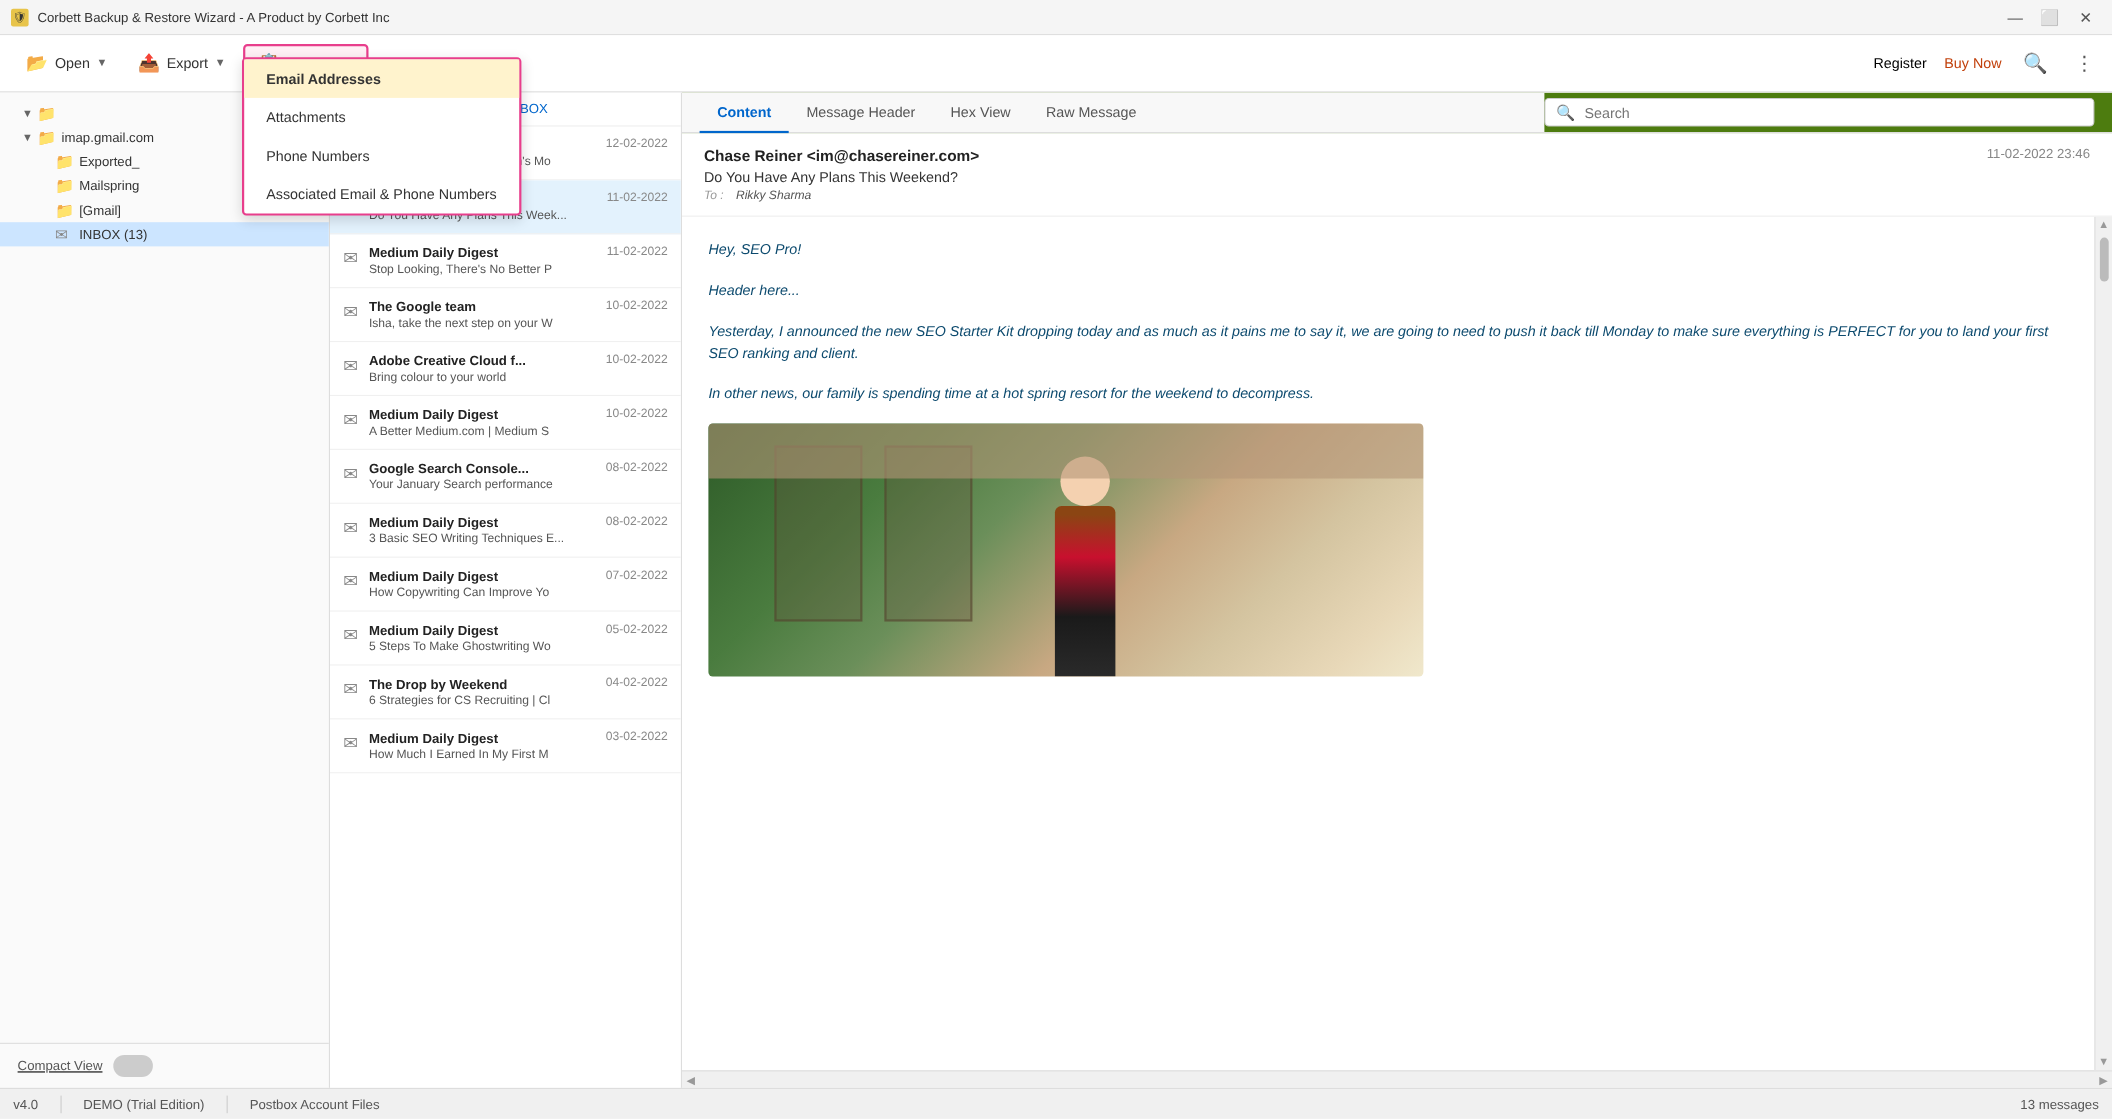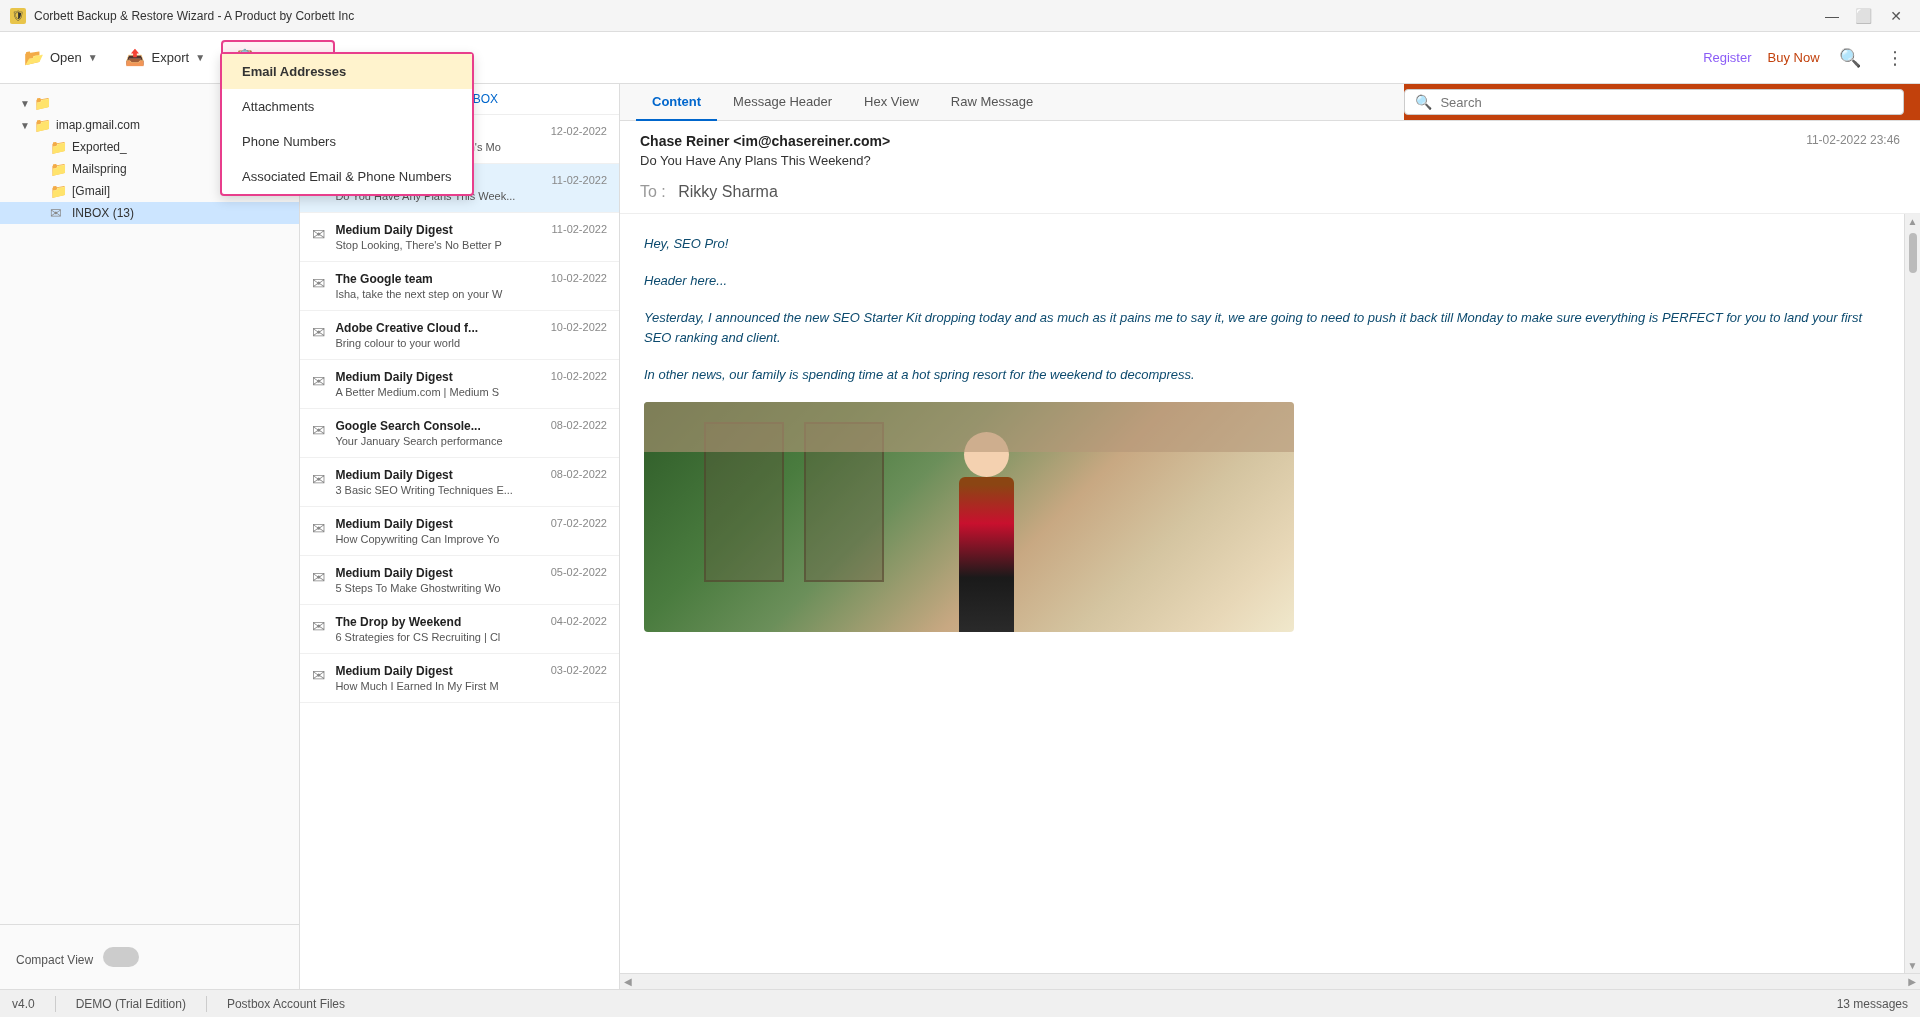--- a/index.html
+++ b/index.html
@@ -40,21 +40,21 @@
     .toolbar-btn .btn-icon { font-size: 16px; }
     .toolbar-btn .dropdown-arrow { font-size: 10px; color: #666; }
     .extract-btn {
       border: 2px solid #e83e8c;
       background: #fff0f5;
       color: #e83e8c;
       font-weight: 600;
     }
     .toolbar-spacer { flex: 1; }
     .toolbar-right { display: flex; align-items: center; gap: 16px; }
-    .register-link { color: #8b5cf6; text-decoration: none; font-size: 13px; cursor: pointer; margin-left: 24px; }
+    .register-link { color: #000000; text-decoration: none; font-size: 13px; cursor: pointer; margin-left: 24px; }
     .buy-now-link { color: #c2410c; text-decoration: none; font-size: 13px; font-weight: 400; cursor: pointer; }
     .toolbar-icon-btn { background: none; border: none; cursor: pointer; font-size: 18px; color: #555; padding: 4px; }
 
     
     .main-layout { display: flex; flex: 1; overflow: hidden; }
 
     
     .sidebar {
       width: 300px;
       background: #fafafa;
@@ -63,21 +63,21 @@
       flex-direction: column;
       overflow: auto;
     }
     .sidebar-tree { padding: 8px 0; }
     .tree-item { display: flex; align-items: center; padding: 3px 8px; cursor: pointer; font-size: 12px; color: #333; }
     .tree-item.selected { background: #cce5ff; }
     .tree-indent-1 { padding-left: 20px; }
     .tree-indent-2 { padding-left: 36px; }
     .tree-arrow { width: 14px; font-size: 10px; color: #666; flex-shrink: 0; }
     .tree-icon { width: 18px; font-size: 14px; margin-right: 4px; flex-shrink: 0; }
-    .sidebar-bottom { padding: 22px 16px; border-top: 1px solid #ddd; display: flex; align-items: flex-end; gap: 10px; }
+    .sidebar-bottom { padding: 10px 16px; border-top: 1px solid #ddd; display: flex; align-items: center; gap: 10px; text-decoration: underline; }
     .compact-view-label { font-size: 12px; color: #555; }
     .toggle-switch { width: 36px; height: 20px; background: #ccc; border-radius: 10px; cursor: pointer; position: relative; }
 
     
     .email-list {
       width: 320px;
       background: #fff;
       border-right: 1px solid #ddd;
       display: flex;
       flex-direction: column;
@@ -111,21 +111,21 @@
     .search-icon { color: #888; margin-right: 8px; font-size: 14px; }
     .search-input { border: none; outline: none; flex: 1; font-size: 13px; }
 
     .email-header-bar {
       padding: 12px 20px;
       border-bottom: 1px solid #eee;
       display: flex; justify-content: space-between; align-items: flex-start;
     }
     .email-sender-info { font-weight: 700; font-size: 14px; color: #222; }
     .email-subject-line { font-size: 13px; color: #333; margin-top: 4px; }
-    .email-to-line { font-size: 16px; color: #555; margin-top: 15px; }
+    .email-to-line { font-size: 11px; color: #555; margin-top: 4px; font-style: italic; }
     .email-to-label { color: #999; }
     .email-timestamp { font-size: 12px; color: #888; white-space: nowrap; }
 
     .email-body { flex: 1; overflow-y: auto; padding: 20px 24px; font-size: 13px; color: #0c4a6e; line-height: 1.6; font-style: italic; }
     .email-body p { margin-bottom: 16px; }
     .dropdown-menu {
       position: absolute;
       top: 52px; left: 220px;
       background: #fff;
       border: 2px solid #e83e8c;
@@ -350,21 +350,21 @@
           <div class="email-sender">Medium Daily Digest</div>
           <div class="email-subject">How Much I Earned In My First M</div>
         </div>
         <div class="email-date">03-02-2022</div>
       </div>
     </div>
   </div>
 
   <div class="content-area">
 
-    <div style="display:flex; align-items:center; border-bottom:1px solid #ddd; background:#c2410c; padding-right:16px;">
+    <div style="display:flex; align-items:center; border-bottom:1px solid #ddd; background:#4d7c0f; padding-right:16px;">
       <div class="content-tabs" style="border-bottom:none; flex:1;">
         <div class="content-tab active">Content</div>
         <div class="content-tab">Message Header</div>
         <div class="content-tab">Hex View</div>
         <div class="content-tab">Raw Message</div>
       </div>
 
       <div style="width:500px;">
         <div class="search-input-wrap">
           <span class="search-icon">🔍</span>

